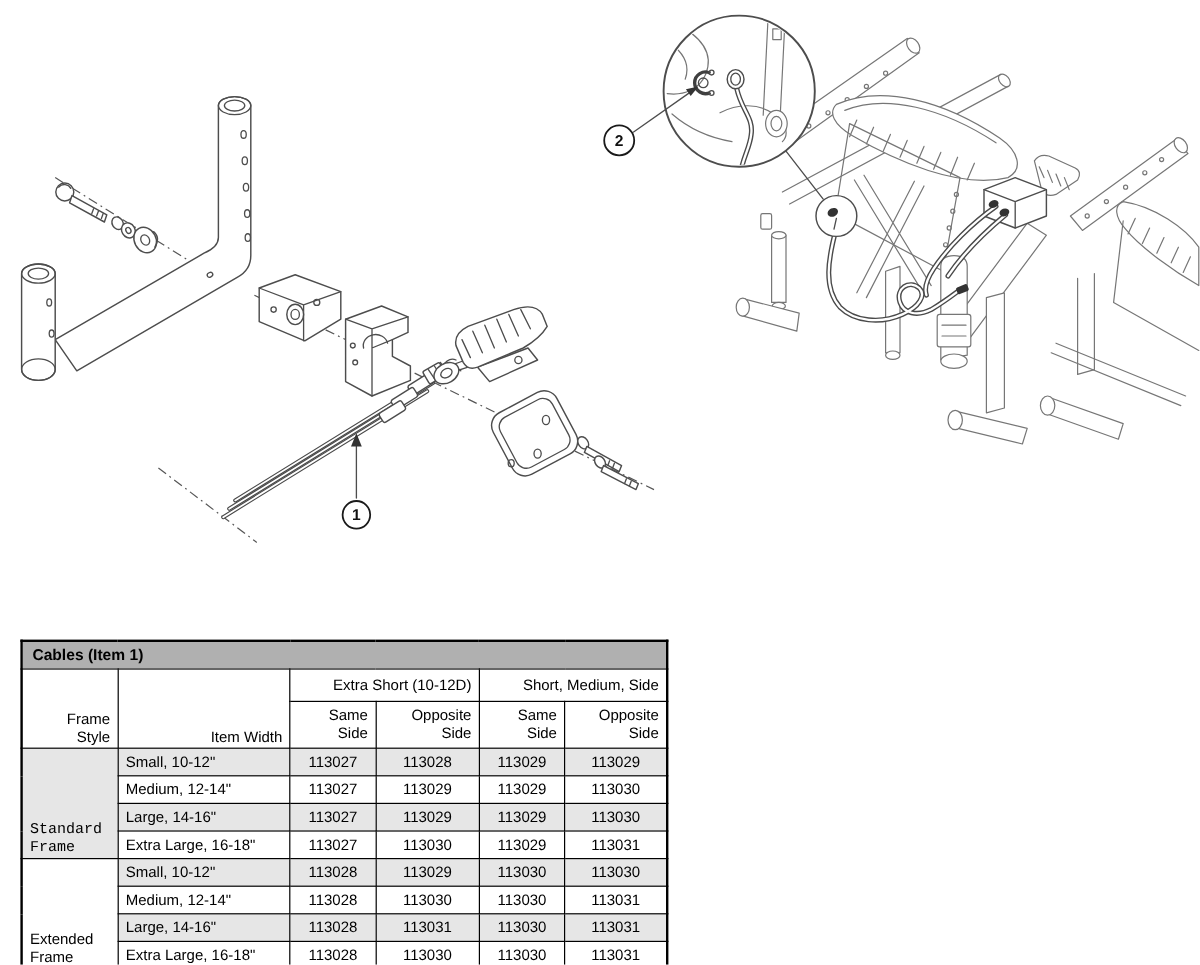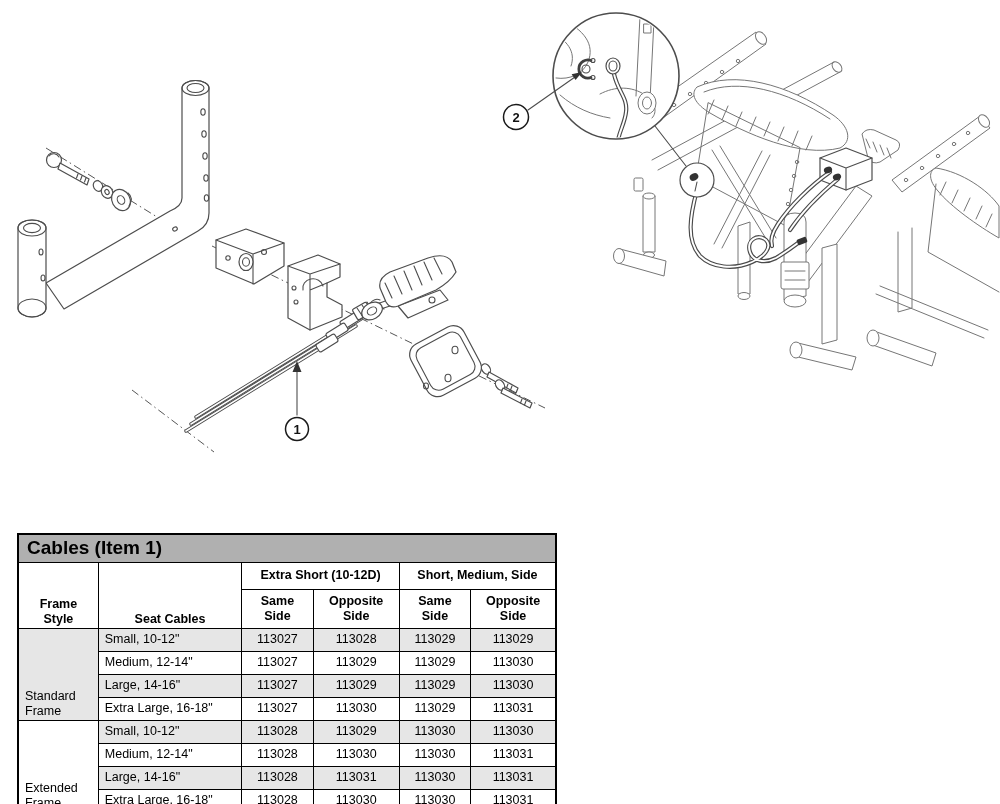--- a/index.html
+++ b/index.html
@@ -19,27 +19,27 @@
   .cb2c{fill:none;stroke:#fff;stroke-width:1.9;stroke-linecap:round;}
   .dk {fill:#333;stroke:none;}
   .co-circle{fill:#fff;stroke:#1a1a1a;stroke-width:1.5;}
   .co-text{font:bold 13px "Liberation Sans",sans-serif;text-anchor:middle;fill:#111;}
 
   
   .table-wrap{position:absolute;left:17px;top:533px;}
   table.parts{border-collapse:collapse;table-layout:fixed;width:540px;
               border:2px solid #000;font:12.5px/1.2 "Liberation Sans",sans-serif;}
   table.parts td, table.parts th{border:1px solid #000;padding:1px 6px;overflow:hidden;}
-  tr.title-row td{background:#b0b0b0;font-weight:bold;font-size:19px;height:18px;padding:2px 8px;}
-  th{font-weight:bold;text-align:center;}
+  tr.title-row td{background:#b0b0b0;font-weight:bold;font-size:13px;height:18px;padding:2px 8px;}
+  th{font-weight:normal;text-align:right;}
   th.group{height:24px;padding-left:13px;vertical-align:middle;}
   th.sub{height:36px;white-space:pre-line;vertical-align:middle;padding-left:12px;margin-left:27px;}
   th.frame-style,th.seat-width{white-space:pre-line;vertical-align:bottom;padding-bottom:4px;padding-left:7px;}
   td.framecell{white-space:pre-line;vertical-align:bottom;padding:2px 6px 4px 7px;}
-  td.framecell.std{background:#e6e6e6;}
+  td.framecell.std{background:#e6e6e6;font-family:Liberation Mono, monospace;}
   td.framecell.ext{background:#fff;}
   td.seat{padding-left:8px;height:20px;}
   td.num{text-align:center;padding-right:13px;}
   tr.shaded td:not(.framecell){background:#e6e6e6;}
 </style>
 </head>
 <body>
 
 <div class="canvas">
 
@@ -292,21 +292,21 @@
       <col style="width:71px">
           <col style="width:85px">
     </colgroup>
     <tbody>
       <tr class="title-row">
         <td colspan="6">Cables (Item 1)</td>
       </tr>
       <tr>
         <th rowspan="2" class="frame-style">Frame
 Style</th>
-        <th rowspan="2" class="seat-width">Seat Cables</th>
+        <th rowspan="2" class="seat-width">Item Width</th>
         <th colspan="2" class="group">Extra Short (10-12D)</th>
         <th colspan="2" class="group">Short, Medium, Side</th>
       </tr>
       <tr>
         <th class="sub">Same
 Side</th>
         <th class="sub">Opposite
 Side</th>
         <th class="sub">Same
 Side</th>

